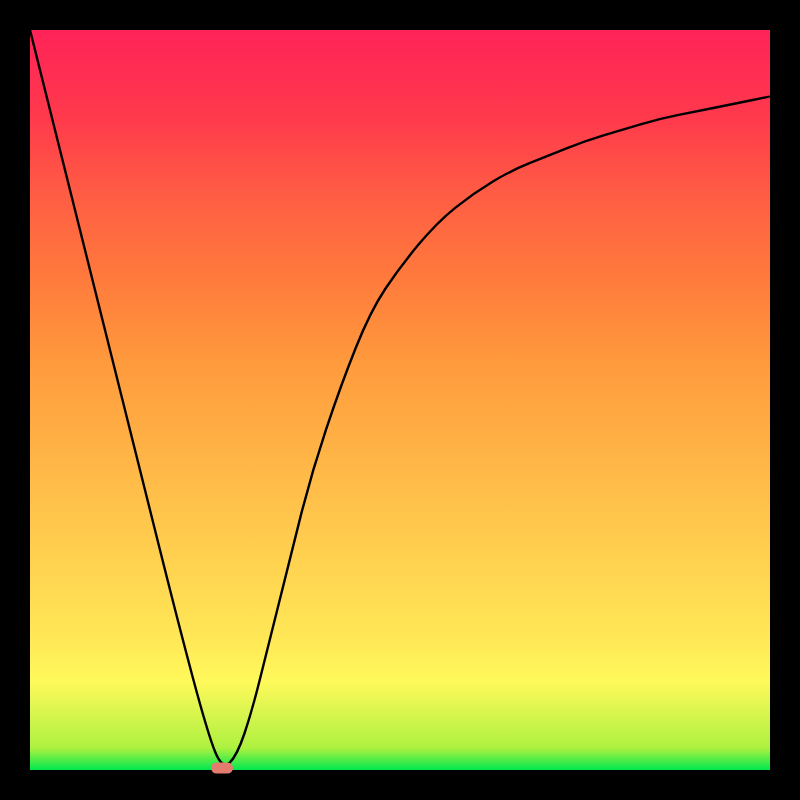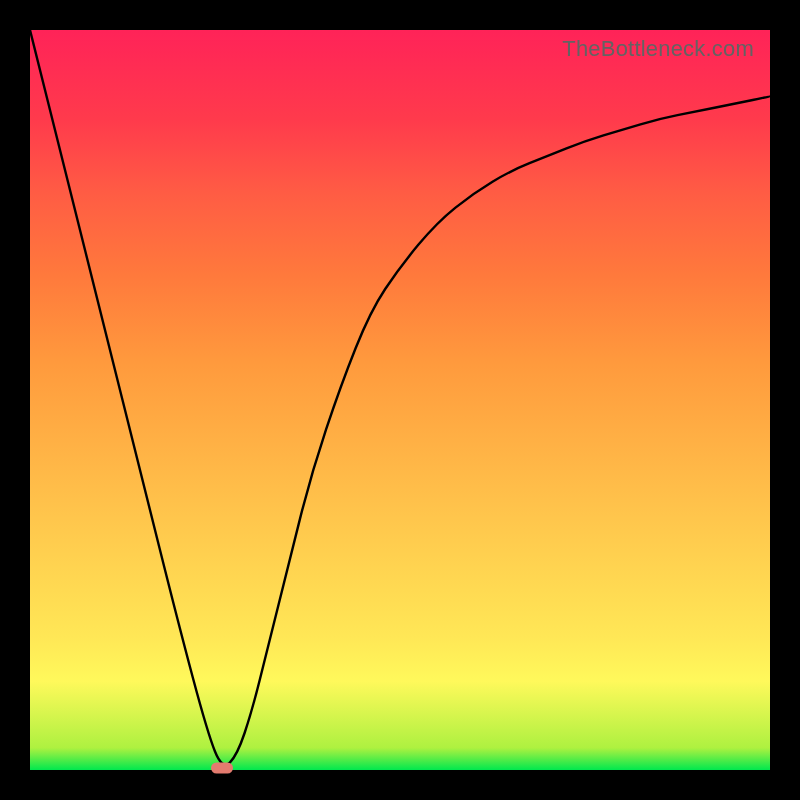--- a/index.html
+++ b/index.html
@@ -59,21 +59,20 @@
     border-radius: 6px;
     background: #e37b6f;
     transform: translate(-50%, -50%);
   }
 </style>
 </head>
 <body>
 
 <div class="frame">
   <div class="plot-area">
-    <div class="watermark">TheBottleneck.com</div>
 
     <svg class="curve" viewBox="0 0 740 740" preserveAspectRatio="none">
       <path fill="none" stroke="#000" stroke-width="2.4" stroke-linecap="round" stroke-linejoin="round" d="M 0.0 0.0 Q 0.0 0.0 18.5 74.0 Q 37.0 148.0 55.5 222.0 Q 74.0 296.0 92.5 370.0 Q 111.0 444.0 129.5 518.0 Q 148.0 592.0 162.8 647.5 Q 177.6 703.0 185.0 721.5 Q 192.4 740.0 199.8 732.6 Q 207.2 725.2 214.6 703.0 Q 222.0 680.8 229.4 651.2 Q 236.8 621.6 247.9 577.2 Q 259.0 532.8 270.1 488.4 Q 281.2 444.0 296.0 399.6 Q 310.8 355.2 325.6 318.2 Q 340.4 281.2 355.2 259.0 Q 370.0 236.8 388.5 214.6 Q 407.0 192.4 425.5 177.6 Q 444.0 162.8 462.5 151.7 Q 481.0 140.6 499.5 133.2 Q 518.0 125.8 536.5 118.4 Q 555.0 111.0 573.5 105.4 Q 592.0 99.9 610.5 94.3 Q 629.0 88.8 647.5 85.1 Q 666.0 81.4 684.5 77.7 Q 703.0 74.0 721.5 70.3 T 740.0 66.6"></path>
     </svg>
 
     <div class="marker" style="left:192.4px; top:738.0px;"></div>
   </div>
 </div>
 
 </body></html>

